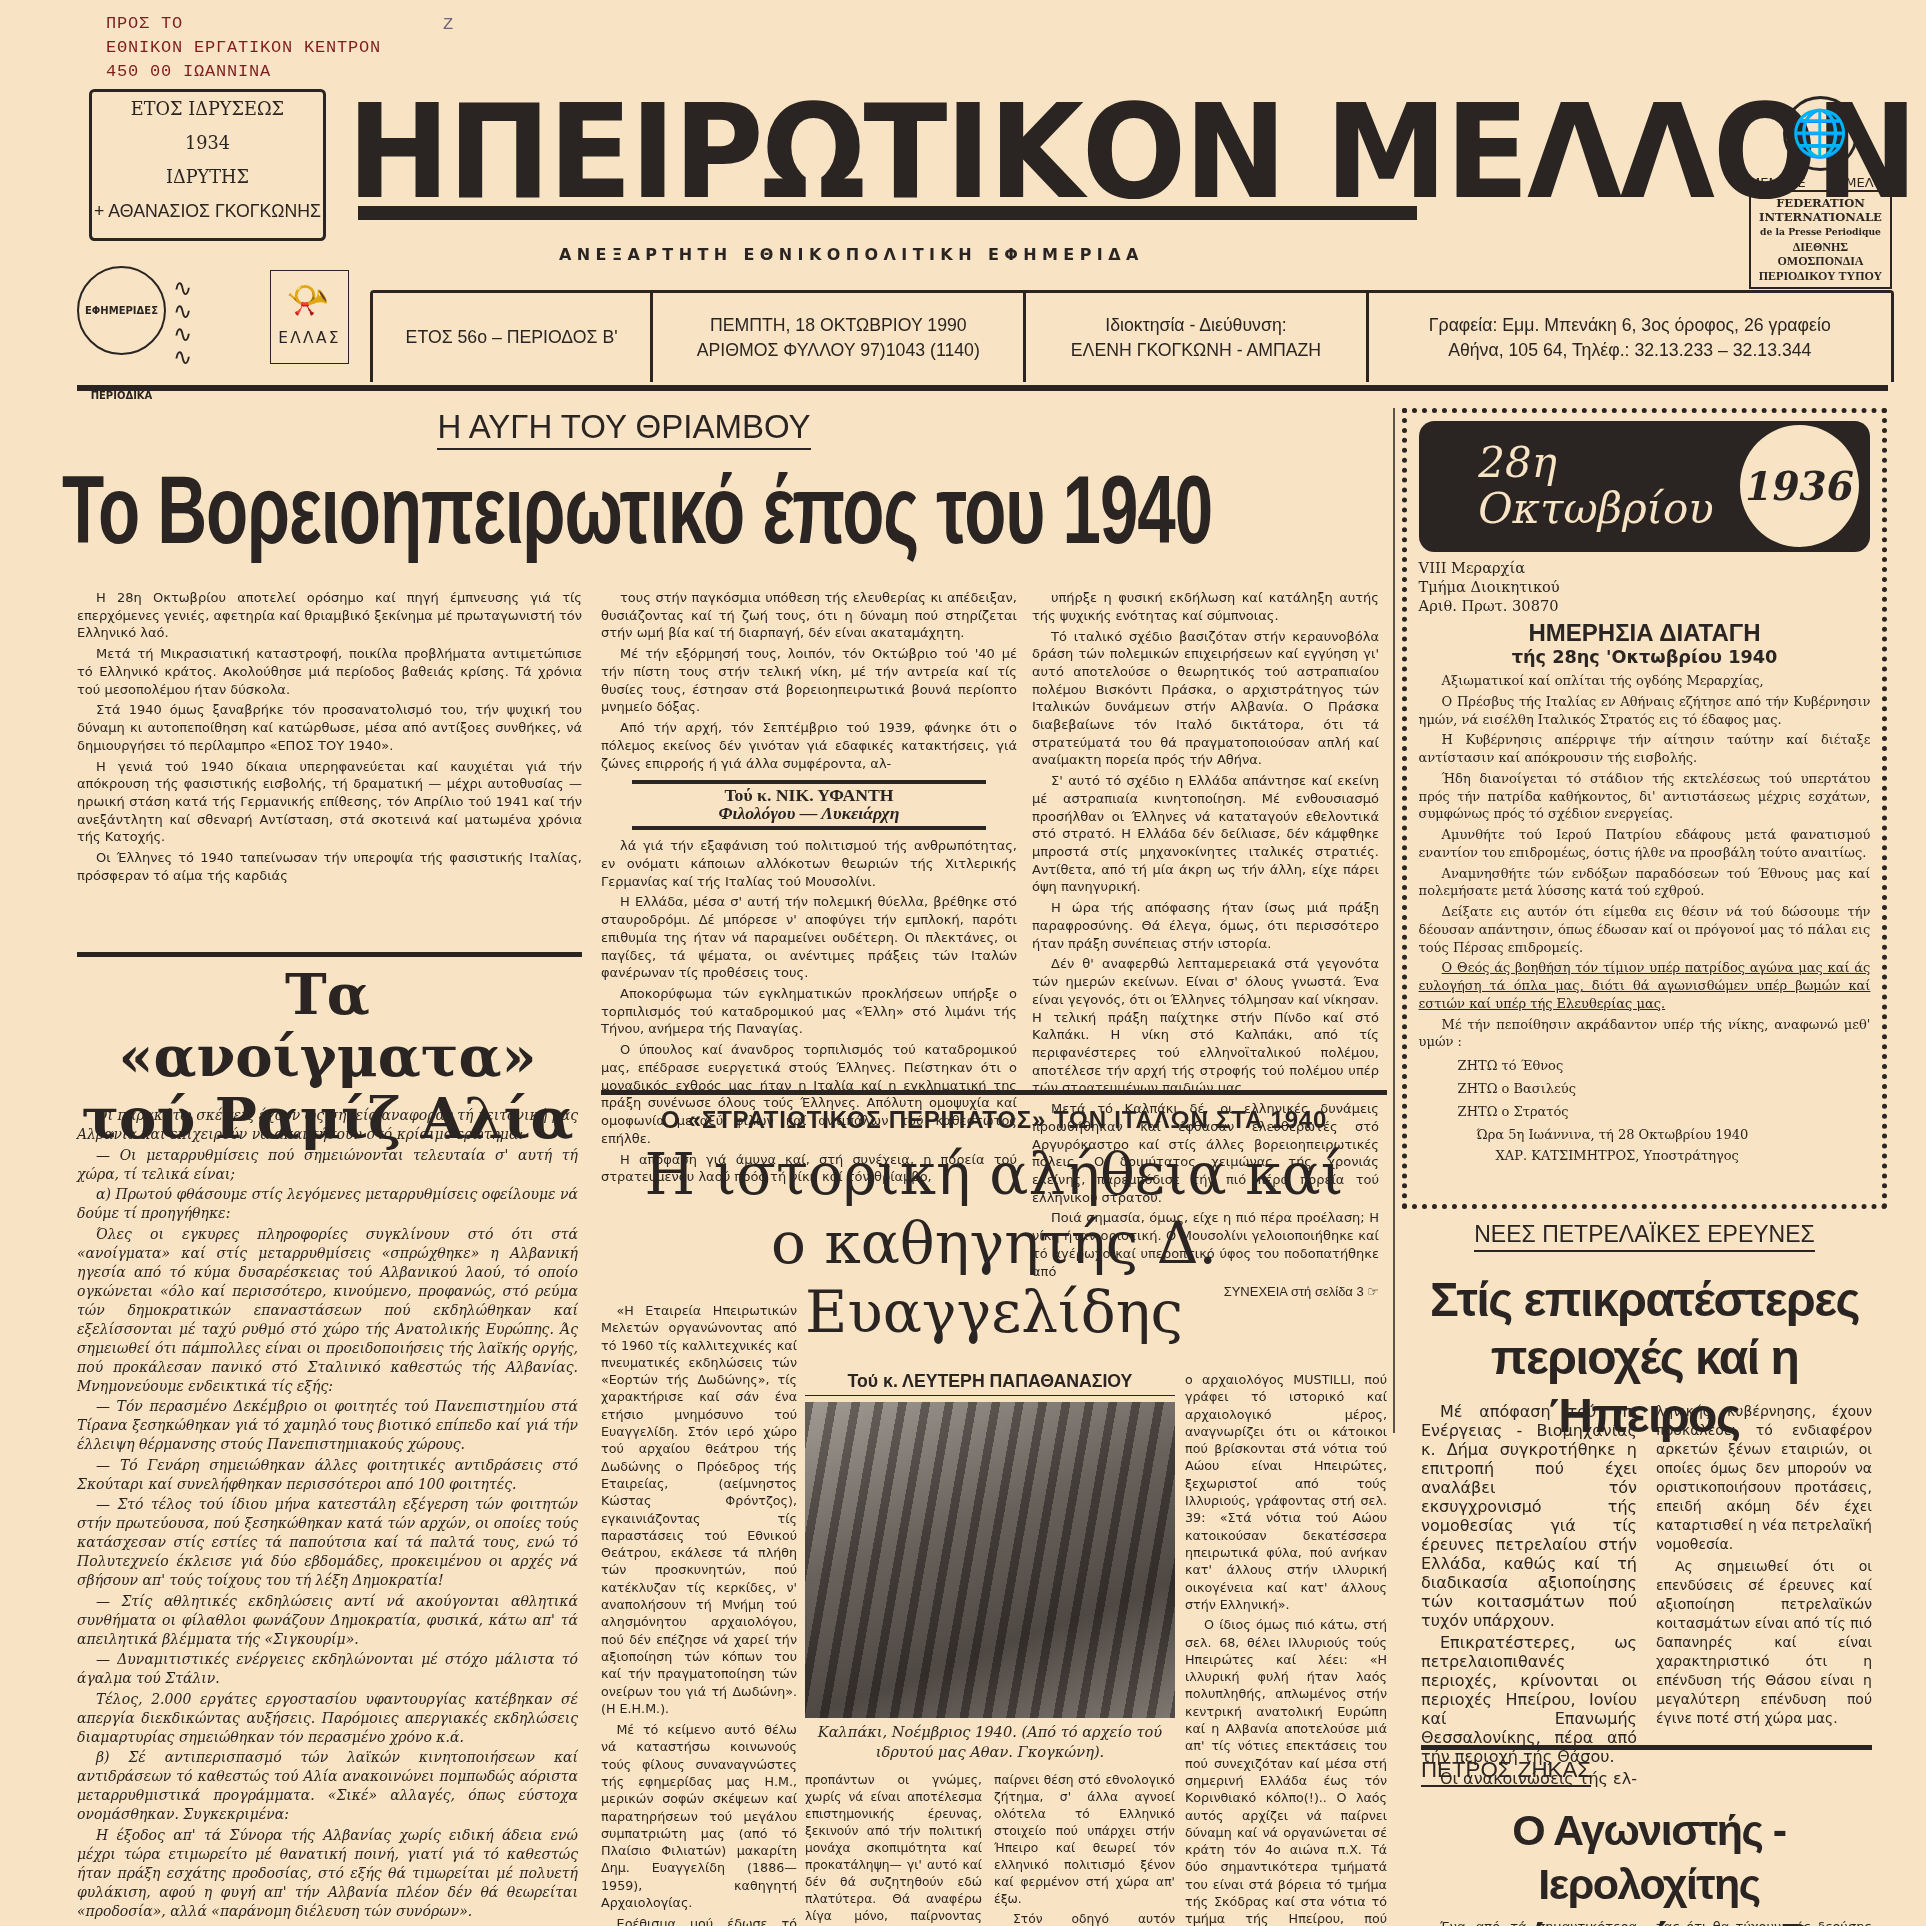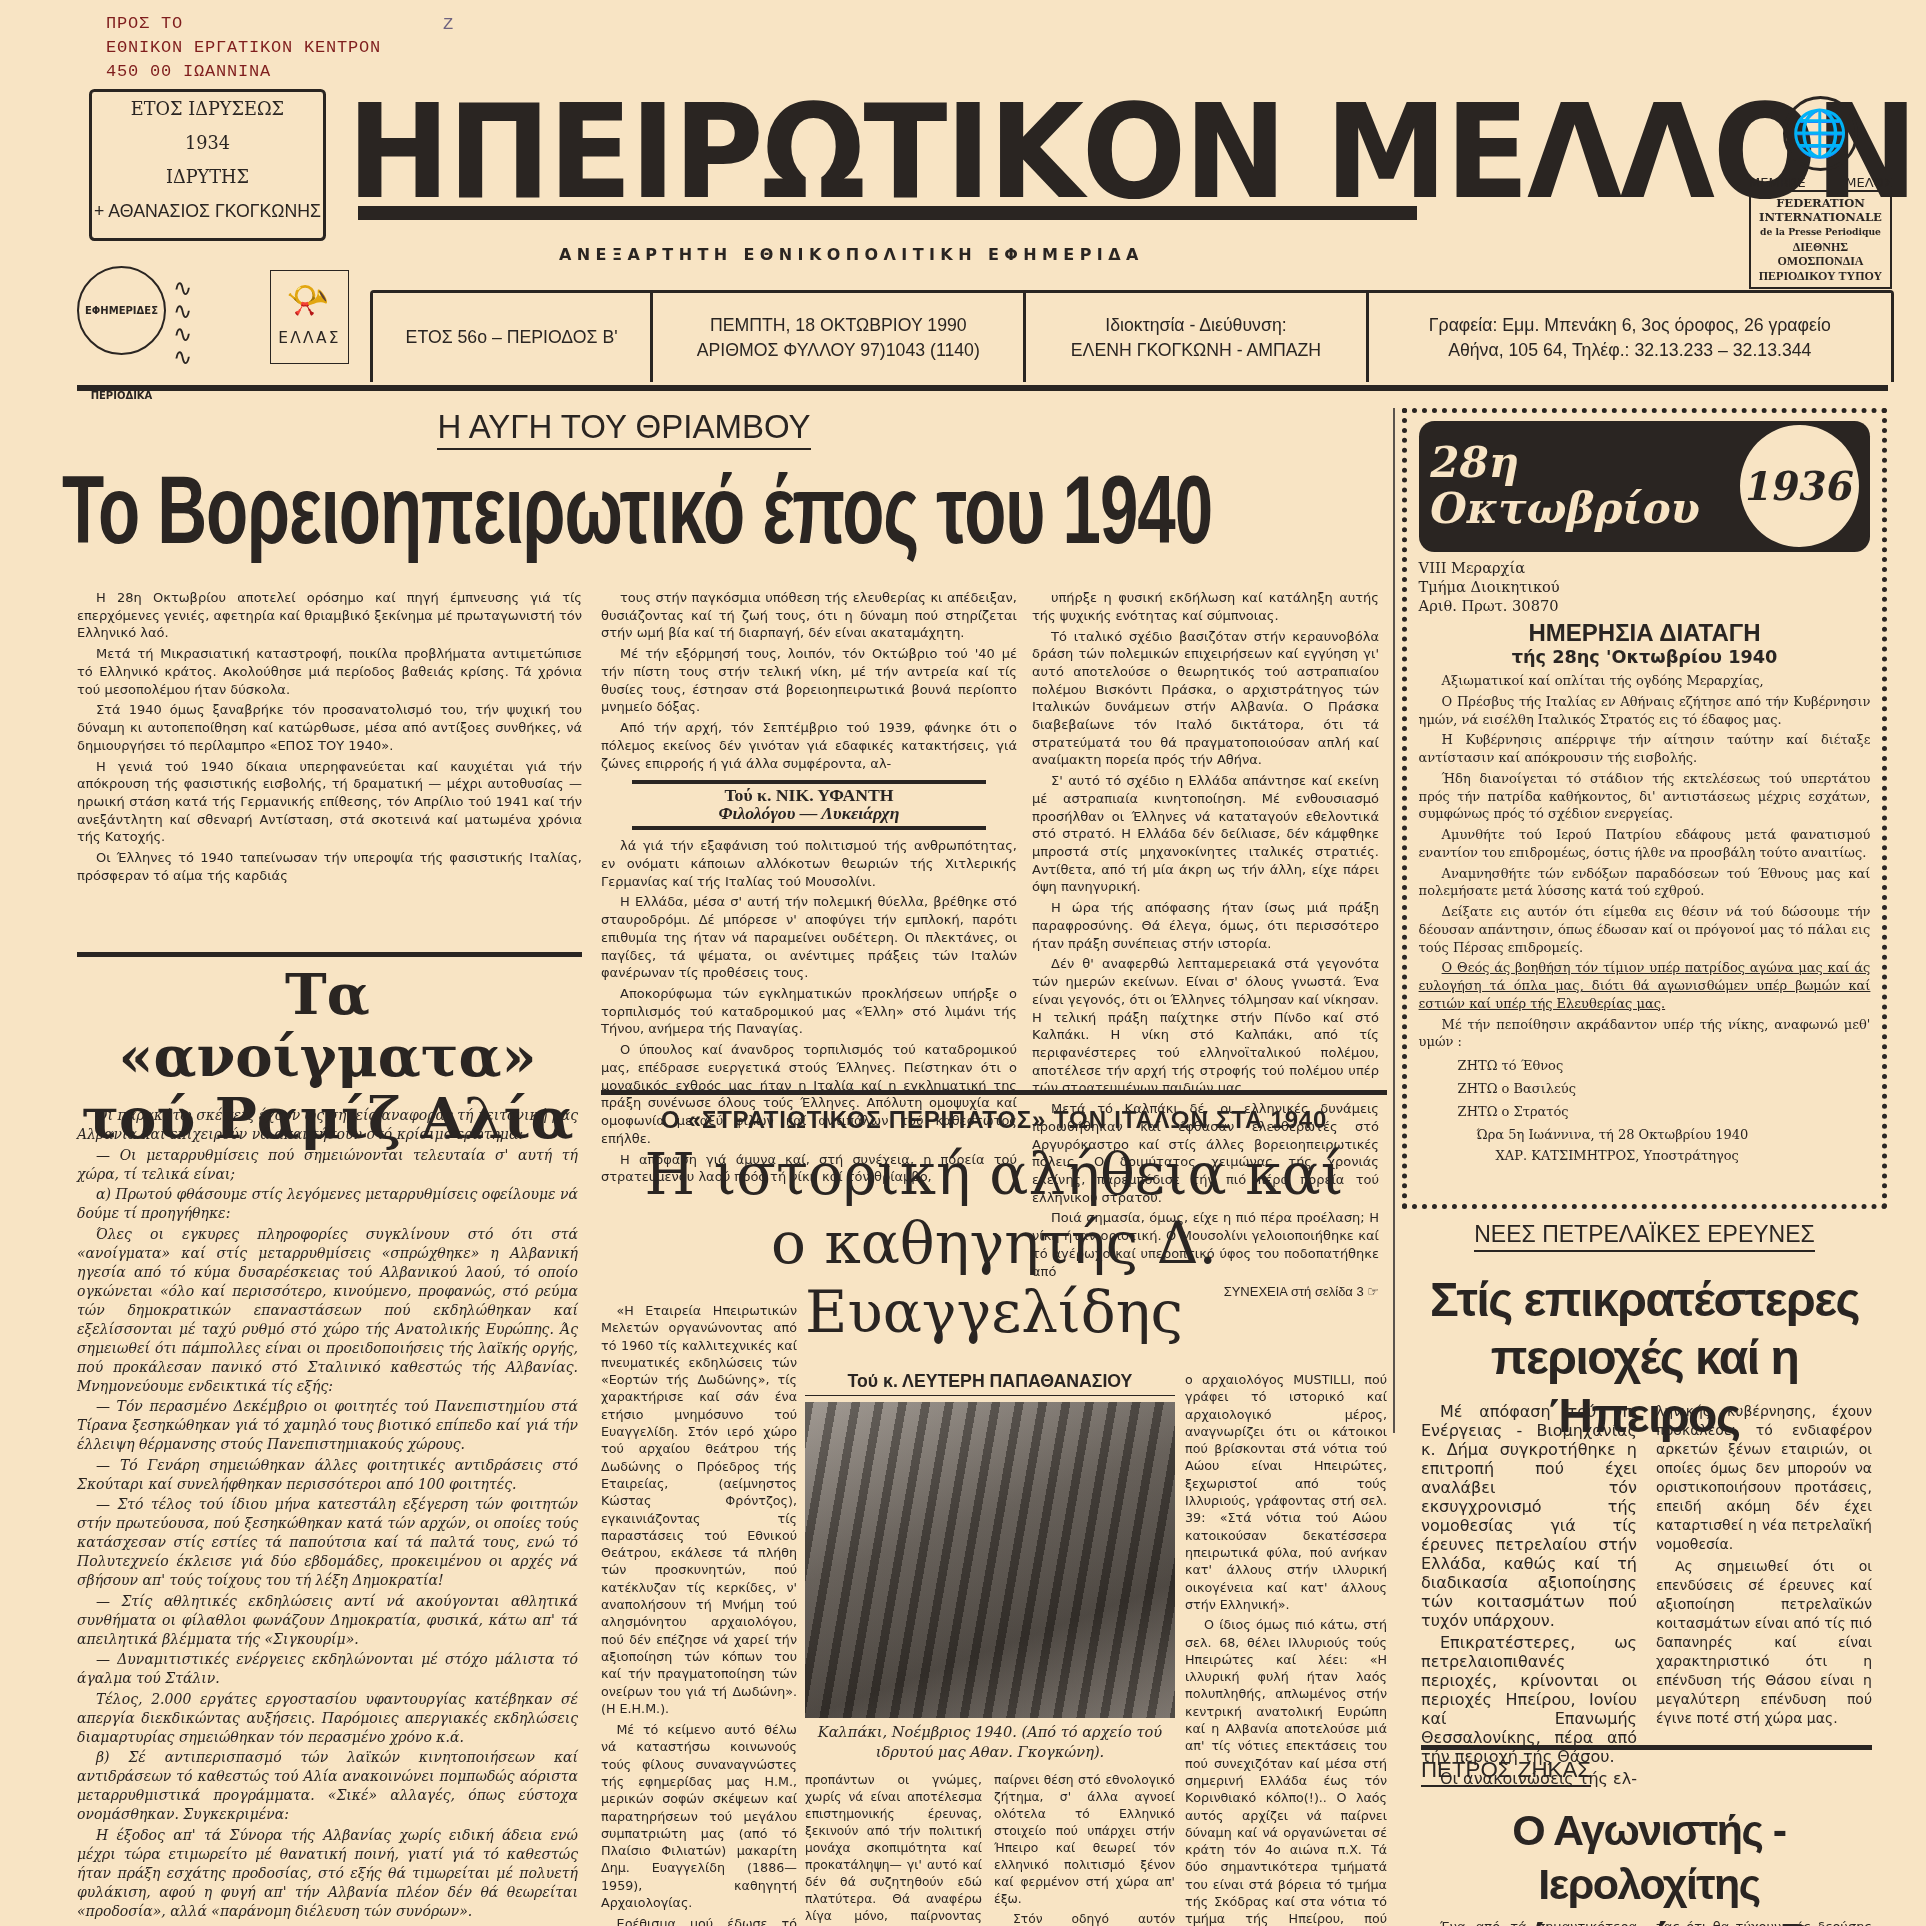--- a/index.html
+++ b/index.html
@@ -195,21 +195,21 @@
 </div>
 <div class="abs body" style="left:1185px;top:1371px;width:202px;font-size:12.7px;line-height:17.3px;">
   <p style="text-indent:0;">ο αρχαιολόγος MUSTILLI, πού γράφει τό ιστορικό καί αρχαιολογικό μέρος, αναγνωρίζει ότι οι κάτοικοι πού βρίσκονται στά νότια τού Αώου είναι Ηπειρώτες, ξεχωριστοί από τούς Ιλλυριούς, γράφοντας στή σελ. 39: «Στά νότια τού Αώου κατοικούσαν δεκατέσσερα ηπειρωτικά φύλα, πού ανήκαν κατ' άλλους στήν ιλλυρική οικογένεια καί κατ' άλλους στήν Ελληνική».</p>
   <p>Ο ίδιος όμως πιό κάτω, στή σελ. 68, θέλει Ιλλυριούς τούς Ηπειρώτες καί λέει: «Η ιλλυρική φυλή ήταν λαός πολυπληθής, απλωμένος στήν κεντρική ανατολική Ευρώπη καί η Αλβανία αποτελούσε μιά απ' τίς νότιες επεκτάσεις του πού συνεχιζόταν καί μέσα στή σημερινή Ελλάδα έως τόν Κορινθιακό κόλπο(!).. Ο λαός αυτός αρχίζει νά παίρνει δύναμη καί νά οργανώνεται σέ κράτη τόν 4ο αιώνα π.Χ. Τά δύο σημαντικότερα τμήματά του είναι στά βόρεια τό τμήμα τής Σκόδρας καί στα νότια τό τμήμα τής Ηπείρου, πού περιλαμβάνει διάφορα φύλα, όπως τών Χαόνων καί τών Μολοσσών. Έπειτα τά κράτη παίρνουν οριστική μορφή, πολιτική συνείδηση καί η δράση τους είναι προπαντός οι επιθέσεις κατά τής εξασθενη-</p>
 
 </div>
 
 <div class="abs rule-col"></div>
 <div class="abs zigzag" style="left:1402px;top:408px;width:485px;height:801px;padding:7.7px 11.6px;box-sizing:border-box;">
   <div style="background:#2a2522;color:#f8e4c4;border-radius:15.4px;height:131px;display:flex;align-items:center;justify-content:space-between;padding:0 11.6px;">
-    <div style="font-family:'DejaVu Serif',serif;font-style:italic;font-weight:bold;font-size:42px;line-height:46px;">28η Οκτωβρίου</div>
+    <div style="font-family:'DejaVu Serif',serif;font-style:italic;font-weight:normal;font-size:42px;line-height:46px;margin-left:48px;">28η Οκτωβρίου</div>
     <div style="width:112px;height:112px;border:5.4px solid #f8e4c4;border-radius:50%;background:#f8e4c4;color:#2a2522;font-family:'DejaVu Serif',serif;font-style:italic;font-weight:bold;font-size:39px;line-height:112px;text-align:center;">1936</div>
   </div>
   <div style="font-family:'DejaVu Serif',serif;font-size:14.6px;line-height:19px;margin-top:6.2px;">
     <div>VIII Μεραρχία</div>
     <div>Τμήμα Διοικητικού</div>
     <div>Αριθ. Πρωτ. 30870</div>
   </div>
   <div style="text-align:center;font-family:'Liberation Sans',sans-serif;font-weight:bold;font-size:24px;margin-top:3.9px;">ΗΜΕΡΗΣΙΑ ΔΙΑΤΑΓΗ</div>
   <div style="text-align:center;font-family:'DejaVu Sans',sans-serif;font-weight:bold;font-size:17.7px;margin-bottom:5.4px;">τής 28ης 'Οκτωβρίου 1940</div>
   <div class="serif-body" style="font-size:13px;line-height:17.7px;text-align:justify;">

